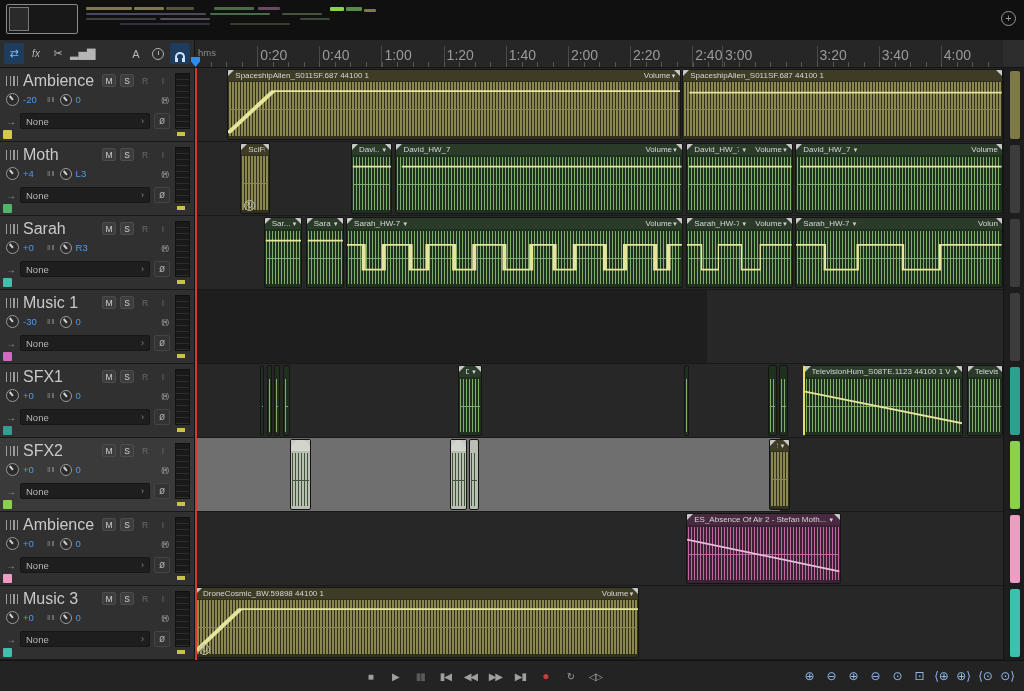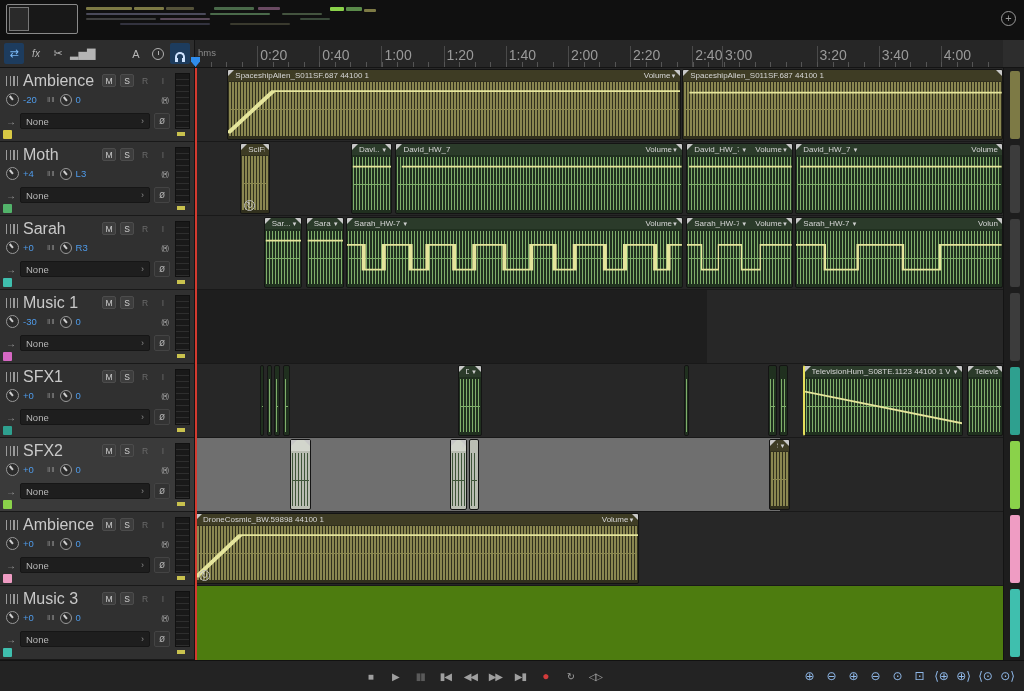--- a/index.html
+++ b/index.html
@@ -662,20 +662,34 @@
     <div class="chead">
       <span class="cname">SciF...</span>
       <span class="cdd">▼</span>
 
     </div>
     <div class="cwave"></div>
 
   </div>
         </div>
         <div class="lane">
+          <div class="clip sch-pink" style="left: 60.8%; width: 19.1%;">
+    <div class="chead">
+      <span class="cname">ES_Absence Of Air 2 - Stefan Moth...</span>
+      <span class="cdd">▼</span>
+
+    </div>
+    <div class="cwave"></div>
+    <svg class="cenv" viewBox="0 0 100 40" preserveAspectRatio="none">
+              <polyline points="0,10 100,32"></polyline>
+            </svg>
+
+  </div>
+        </div>
+        <div class="lane">
           <div class="clip sch-olive loop" style="left: 0%; width: 55%;">
     <div class="chead">
       <span class="cname">DroneCosmic_BW.59898 44100 1</span>
 
       <span class="cvol">
         <span class="cvtext">Volume</span>
         <span class="cvdd">▼</span>
       </span>
     </div>
     <div class="cwave"></div>

